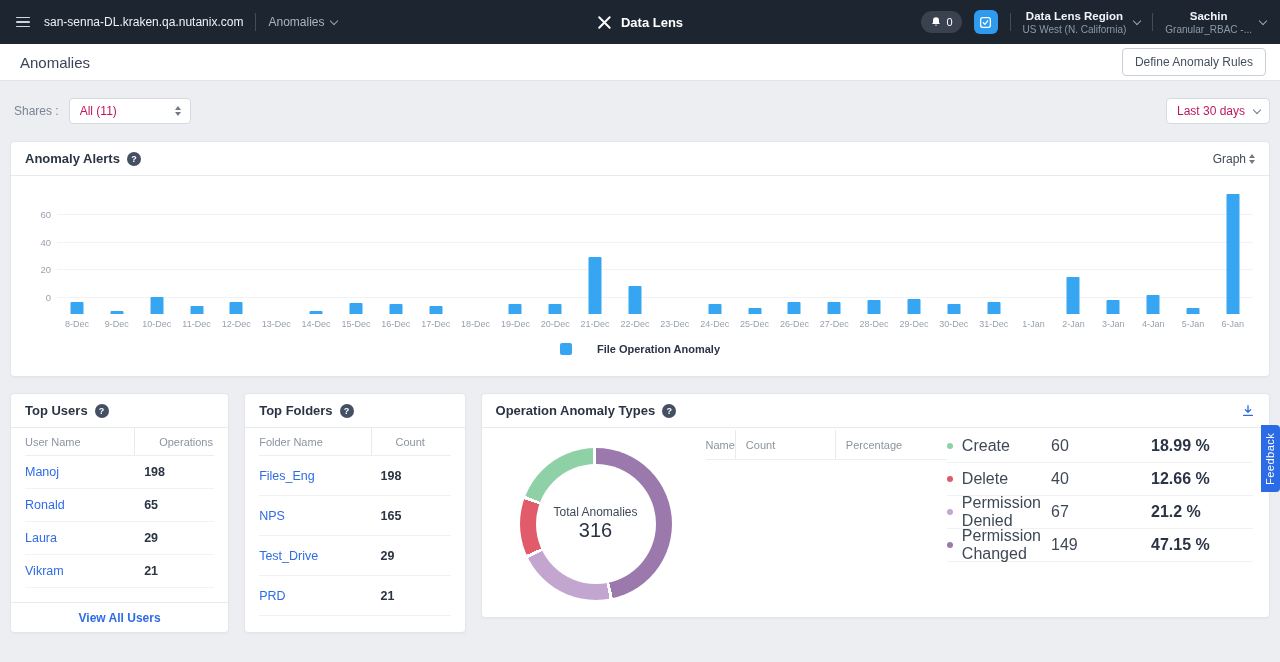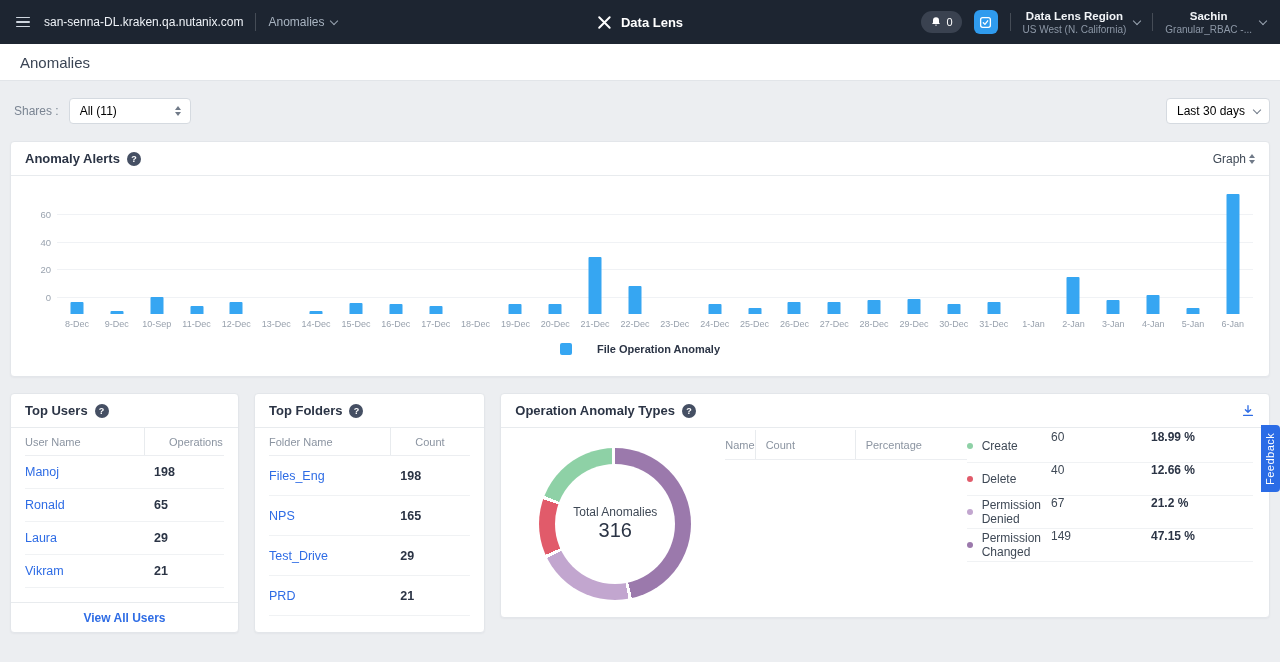--- a/index.html
+++ b/index.html
@@ -25,21 +25,21 @@
 
   
   .titlebar{height:37px;background:#fff;border-bottom:1px solid #e2e5e9;display:flex;align-items:center;justify-content:space-between;padding:0 14px 0 20px}
   .page-title{font-size:15px;color:#3a4454}
   .define-btn{background:#fff;border:1px solid #c9cfd6;border-radius:4px;font-size:12px;color:#44505e;padding:6px 12px;cursor:pointer}
 
   
   .content{padding:0 10px}
   .filter-row{display:flex;align-items:center;margin:17px 0 17px 0}
   .shares-label{font-size:12px;color:#7a8492;margin:0 10px 0 4px}
-  .select{background:#fff;border:1px solid #d5dae0;border-radius:4px;height:26px;display:flex;align-items:center;padding:0 9px 0 10px;font-size:12px;color:#000000;cursor:pointer}
+  .select{background:#fff;border:1px solid #d5dae0;border-radius:4px;height:26px;display:flex;align-items:center;padding:0 9px 0 10px;font-size:12px;color:#be185d;cursor:pointer}
   .shares-select{width:122px;justify-content:space-between}
   .range-select{margin-left:auto;gap:9px}
   .stepper{display:inline-flex;flex-direction:column;gap:2px}
   .stepper i{width:0;height:0;border-left:3.5px solid transparent;border-right:3.5px solid transparent}
   .stepper .up{border-bottom:4px solid #707a88}
   .stepper .down{border-top:4px solid #707a88}
   .select .chev{border-color:#707a88}
 
   
   .card{background:#fff;border:1px solid #e3e6ea;border-radius:4px;box-shadow:0 1px 2px rgba(20,30,50,.04)}
@@ -81,21 +81,21 @@
   
   .types-body{flex:1;display:flex;padding:2px 16px 0 14px;overflow:hidden}
   .donut-wrap{width:200px;display:flex;align-items:center;justify-content:center;flex:none}
   .donut{width:152px;height:152px;border-radius:50%;position:relative}
   .donut::after{content:"";position:absolute;inset:16px;background:#fff;border-radius:50%}
   .donut-center{position:absolute;inset:0;display:flex;flex-direction:column;align-items:center;justify-content:center;z-index:1}
   .dc-label{font-size:12px;color:#3f4956}
   .dc-value{font-size:20px;color:#2b3445}
   .types-table{flex:1;display:flex;margin-left:10px}
   .tt-header{display:flex;height:30px;align-items:center;font-size:11px;color:#8b94a1;border-bottom:1px solid #eceef1}
-  .tt-row{display:flex;height:33px;border-bottom:1px solid #f0f2f4;font-size:12px;color:#3f4956}
+  .tt-row{display:flex;height:33px;align-items:center;border-bottom:1px solid #f0f2f4;font-size:16px;color:#3f4956}
   .tt-name{flex:1;display:flex;align-items:center;gap:9px}
   .dot{width:6px;height:6px;border-radius:50%;flex:none}
   .tt-count{width:100px}
   .tt-pct{width:112px}
   .tt-row .tt-pct{font-weight:bold;color:#2b3445}
   .tt-header .tt-count,.tt-header .tt-pct{border-left:1px solid #e8ebee;padding-left:10px;height:100%;display:flex;align-items:center}
   .tt-row .tt-count{padding-left:10px}
   .tt-row .tt-pct{padding-left:10px}
   .tt-header .tt-pct{padding-left:10px}
   .dl-icon{cursor:pointer;display:flex;align-items:center}
@@ -154,20 +154,21 @@
         <span class="menu-label">Sachin</span>
         <span class="menu-sub">Granular_RBAC -...</span>
       </span>
       <span class="chev"></span>
     </div>
   </div>
 </nav>
 
 <div class="titlebar">
   <span class="page-title">Anomalies</span>
+  <button class="define-btn">Define Anomaly Rules</button>
 </div>
 
 <div class="content">
 
   <div class="filter-row">
     <span class="shares-label">Shares :</span>
     <div class="select shares-select">
       <span>All (11)</span>
       <span class="stepper">
           <i class="up"></i>
@@ -284,21 +285,21 @@
             <div class="bar" title="File Operation Anomaly: 4" style="height: 5.52px; background: rgb(54, 166, 242);"></div>
           </div>
           <div class="bar-col">
             <div class="bar" title="File Operation Anomaly: 87" style="height: 120.06px; background: rgb(54, 166, 242);"></div>
           </div>
         </div>
       </div>
     <div class="xlabels" id="xlabels">
         <span class="xlabel">8-Dec</span>
         <span class="xlabel">9-Dec</span>
-        <span class="xlabel">10-Sep</span>
+        <span class="xlabel">10-Dec</span>
         <span class="xlabel">11-Dec</span>
         <span class="xlabel">12-Dec</span>
         <span class="xlabel">13-Dec</span>
         <span class="xlabel">14-Dec</span>
         <span class="xlabel">15-Dec</span>
         <span class="xlabel">16-Dec</span>
         <span class="xlabel">17-Dec</span>
         <span class="xlabel">18-Dec</span>
         <span class="xlabel">19-Dec</span>
         <span class="xlabel">20-Dec</span>

